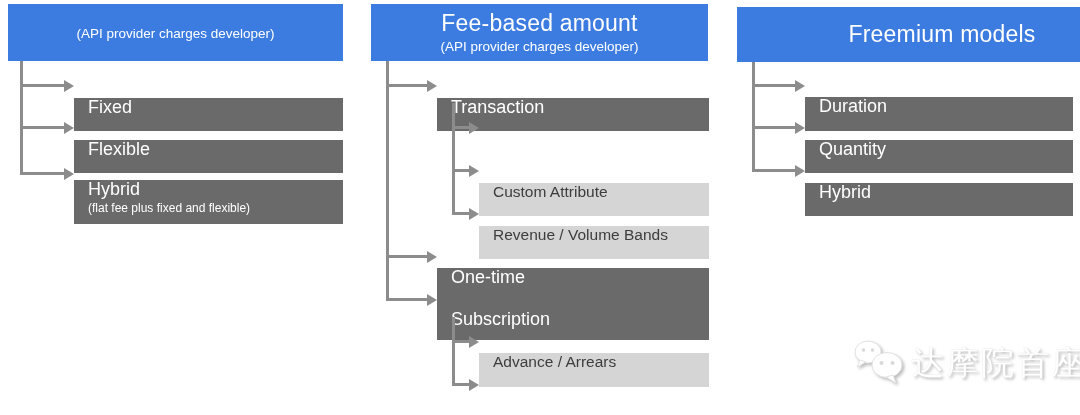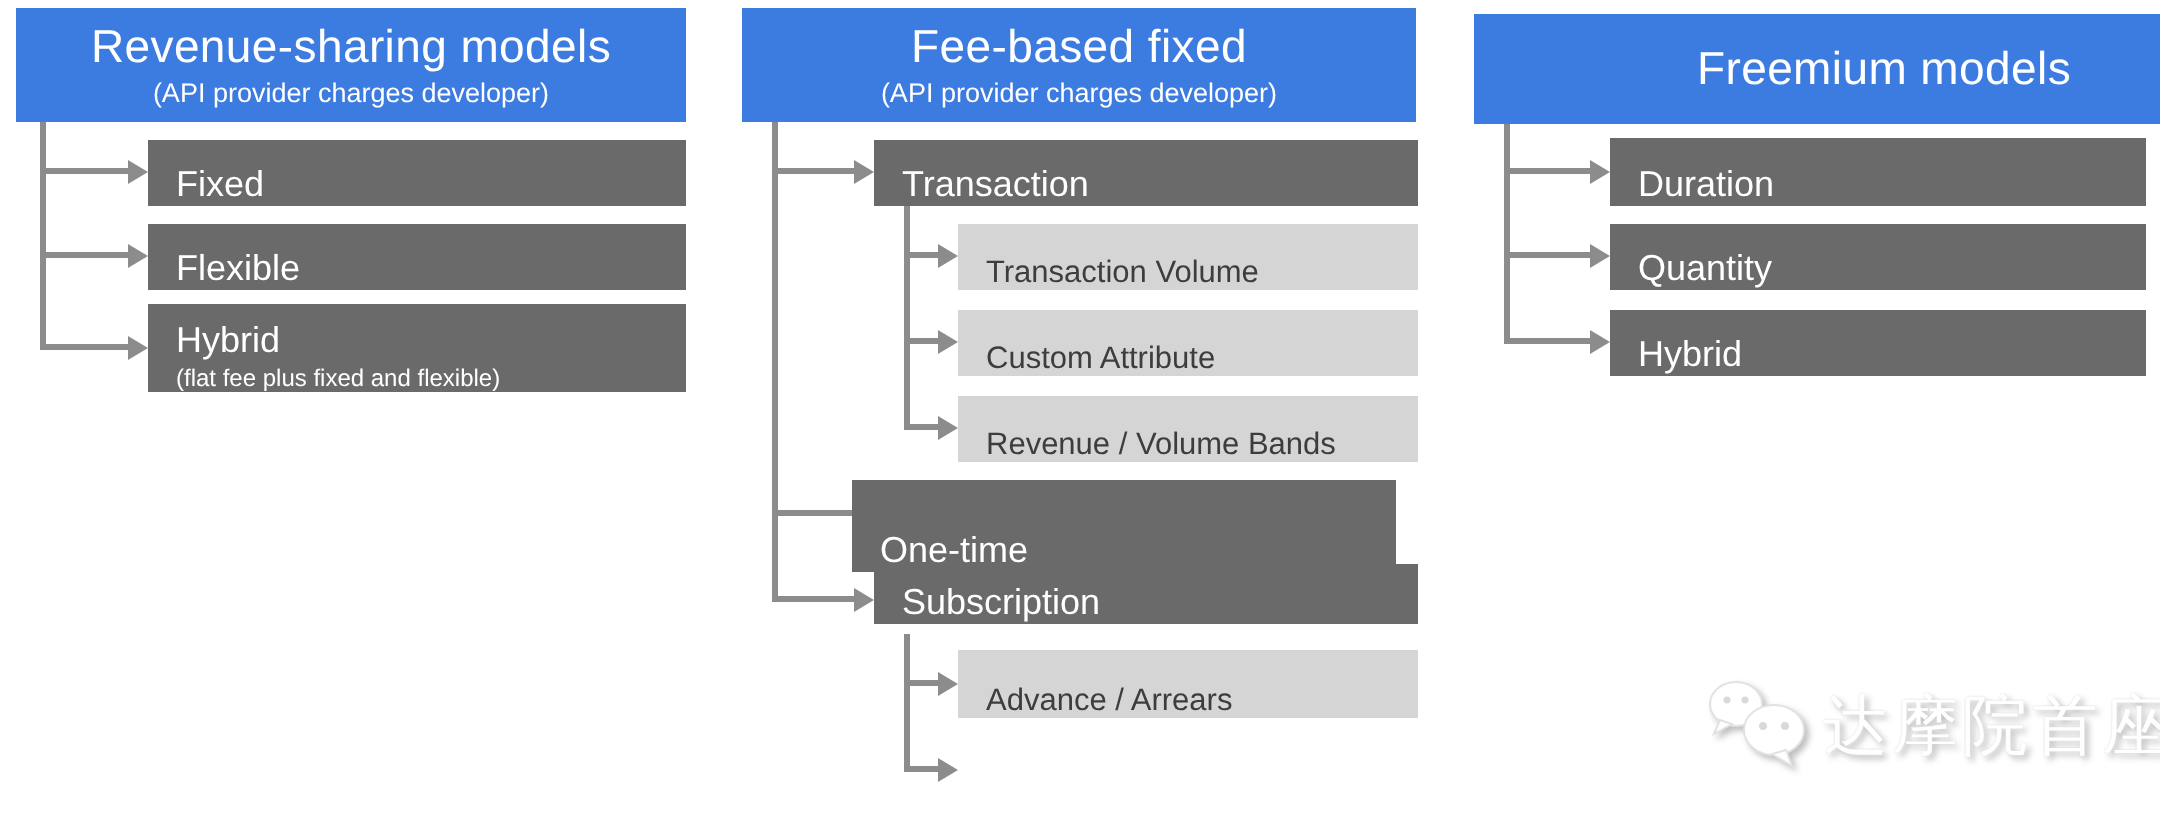--- a/index.html
+++ b/index.html
@@ -8,22 +8,22 @@
     font-family:"Liberation Sans","DejaVu Sans",sans-serif;
   }
   .hdr{
     position:absolute;background:var(--header_blue,#3c7be0);color:#fff;
     display:flex;flex-direction:column;align-items:center;justify-content:center;
     text-align:center;line-height:1.15;
   }
   .hdr-title{font-size:23px;letter-spacing:.2px;}
   .hdr-sub{font-size:13.5px;margin-top:3px;}
   .node{
-    position:absolute;display:flex;flex-direction:column;justify-content:flex-end;
-    padding-left:14px;box-sizing:border-box;line-height:1.1;
+    position:absolute;display:flex;flex-direction:column;justify-content:flex-start;
+    padding-left:14px;box-sizing:border-box;line-height:1.1;margin-top:28px;
   }
   .dark{background:var(--dark_gray,#6a6a6a);color:#ffffff;}
   .light{background:var(--light_gray,#d5d5d5);color:#3d3d3d;}
   .node-label{font-size:18px;}
   .light .node-label{font-size:15.5px;}
   .node-note{font-size:12px;margin-top:2px;}
   .vline{position:absolute;width:3px;background:var(--connector,#8c8c8c);}
   .hline{position:absolute;height:3px;background:var(--connector,#8c8c8c);}
   .ahead{
     position:absolute;width:0;height:0;
@@ -38,21 +38,20 @@
     text-shadow:0 0 1px #d8d8d8, 2px 2px 3px #b9b9b9;
   }
   .wm-icon{filter:drop-shadow(2px 2px 1.5px #bdbdbd);}
 </style>
 </head>
 <body>
 
 <div class="canvas">
 
   <div class="hdr" style="left:8px;top:4px;width:335px;height:57px;">
-    <div class="hdr-title">Revenue-sharing models</div>
     <div class="hdr-sub">(API provider charges developer)</div>
   </div>
 
   <div class="vline" style="left:20px;top:61px;height:114px;"></div>
   <div class="hline" style="left:20px;top:84px;width:45px;"></div>
   <div class="ahead" style="left:64px;top:80px;"></div>
   <div class="hline" style="left:20px;top:126px;width:45px;"></div>
   <div class="ahead" style="left:64px;top:122px;"></div>
   <div class="hline" style="left:20px;top:172px;width:45px;"></div>
   <div class="ahead" style="left:64px;top:168px;"></div>
@@ -62,21 +61,21 @@
   </div>
   <div class="node dark" style="left:74px;top:112px;width:269px;height:33px;">
     <div class="node-label">Flexible</div>
   </div>
   <div class="node dark" style="left:74px;top:152px;width:269px;height:44px;">
     <div class="node-label">Hybrid</div>
     <div class="node-note">(flat fee plus fixed and flexible)</div>
   </div>
 
   <div class="hdr" style="left:371px;top:4px;width:337px;height:57px;">
-    <div class="hdr-title">Fee-based fixed</div>
+    <div class="hdr-title">Fee-based amount</div>
     <div class="hdr-sub">(API provider charges developer)</div>
   </div>
 
   <div class="vline" style="left:386px;top:61px;height:240px;"></div>
   <div class="hline" style="left:386px;top:84px;width:42px;"></div>
   <div class="ahead" style="left:427px;top:80px;"></div>
   <div class="hline" style="left:386px;top:255px;width:42px;"></div>
   <div class="ahead" style="left:427px;top:251px;"></div>
   <div class="hline" style="left:386px;top:298px;width:42px;"></div>
   <div class="ahead" style="left:427px;top:294px;"></div>
@@ -86,31 +85,28 @@
   </div>
 
   <div class="vline" style="left:452px;top:103px;height:112px;"></div>
   <div class="hline" style="left:452px;top:126px;width:18px;"></div>
   <div class="ahead" style="left:469px;top:122px;"></div>
   <div class="hline" style="left:452px;top:169px;width:18px;"></div>
   <div class="ahead" style="left:469px;top:165px;"></div>
   <div class="hline" style="left:452px;top:212px;width:18px;"></div>
   <div class="ahead" style="left:469px;top:208px;"></div>
 
-  <div class="node light" style="left:479px;top:112px;width:230px;height:33px;">
-    <div class="node-label">Transaction Volume</div>
-  </div>
   <div class="node light" style="left:479px;top:155px;width:230px;height:33px;">
     <div class="node-label">Custom Attribute</div>
   </div>
   <div class="node light" style="left:479px;top:198px;width:230px;height:33px;">
     <div class="node-label">Revenue / Volume Bands</div>
   </div>
 
-  <div class="node dark" style="left:426px;top:240px;width:272px;height:46px;">
+  <div class="node dark" style="left:437px;top:240px;width:272px;height:46px;">
     <div class="node-label">One-time</div>
   </div>
   <div class="node dark" style="left:437px;top:282px;width:272px;height:30px;">
     <div class="node-label">Subscription</div>
   </div>
 
   <div class="vline" style="left:452px;top:317px;height:68px;"></div>
   <div class="hline" style="left:452px;top:340px;width:18px;"></div>
   <div class="ahead" style="left:469px;top:336px;"></div>
   <div class="hline" style="left:452px;top:383px;width:18px;"></div>

